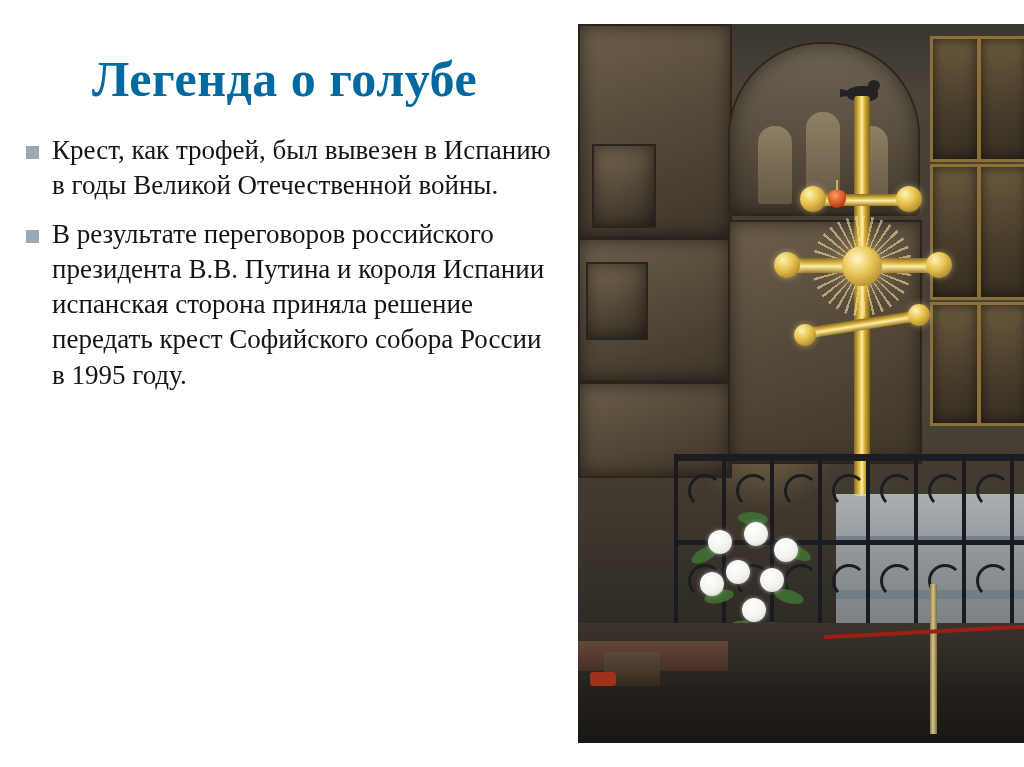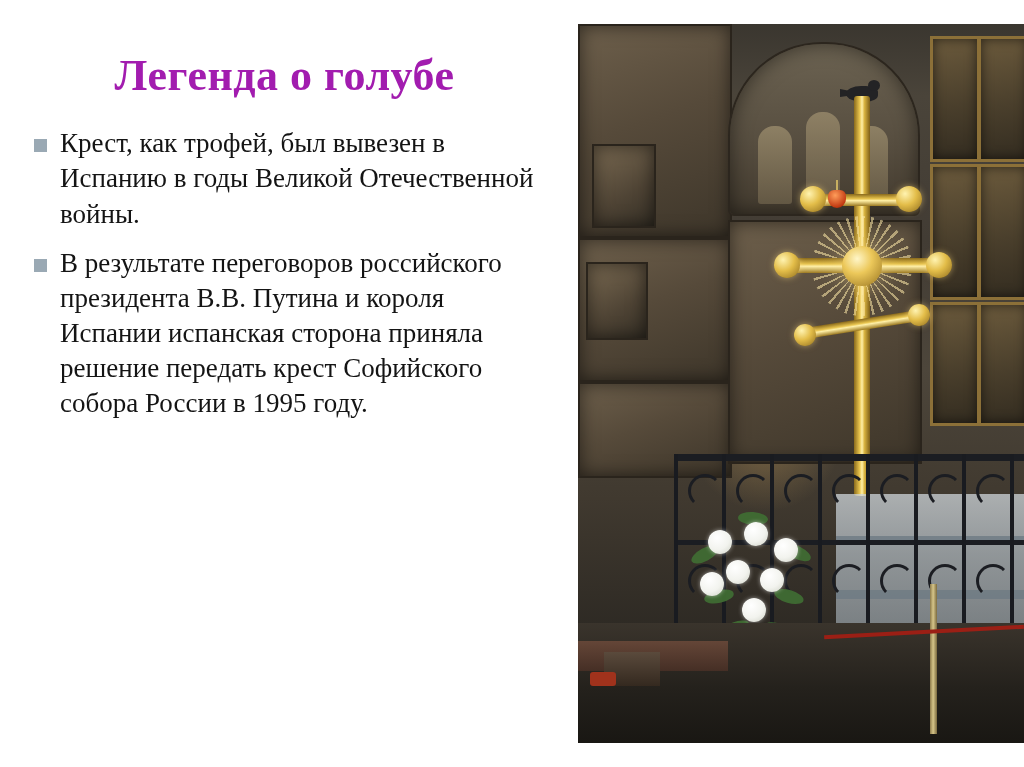--- a/index.html
+++ b/index.html
@@ -23,31 +23,31 @@
     top: 0;
     width: 575px;
     height: 767px;
     box-sizing: border-box;
     padding: 52px 24px 0 18px;
   }
 
   .slide-title {
     margin: 0 0 26px 0;
     text-align: center;
-    color: #a21caf;
+    color: #0369a1;
     font-family: "Liberation Serif", serif;
     font-weight: bold;
-    font-size: 44px;
+    font-size: 50px;
     line-height: 1.1;
     letter-spacing: 0.5px;
   }
 
   .bullets {
     list-style: none;
-    margin: 8px;
+    margin: 0;
     padding: 0;
   }
   .bullet {
     position: relative;
     padding-left: 34px;
     margin-bottom: 14px;
     color: #141414;
     font-family: "Liberation Serif", serif;
     font-size: 27px;
     line-height: 1.30;

